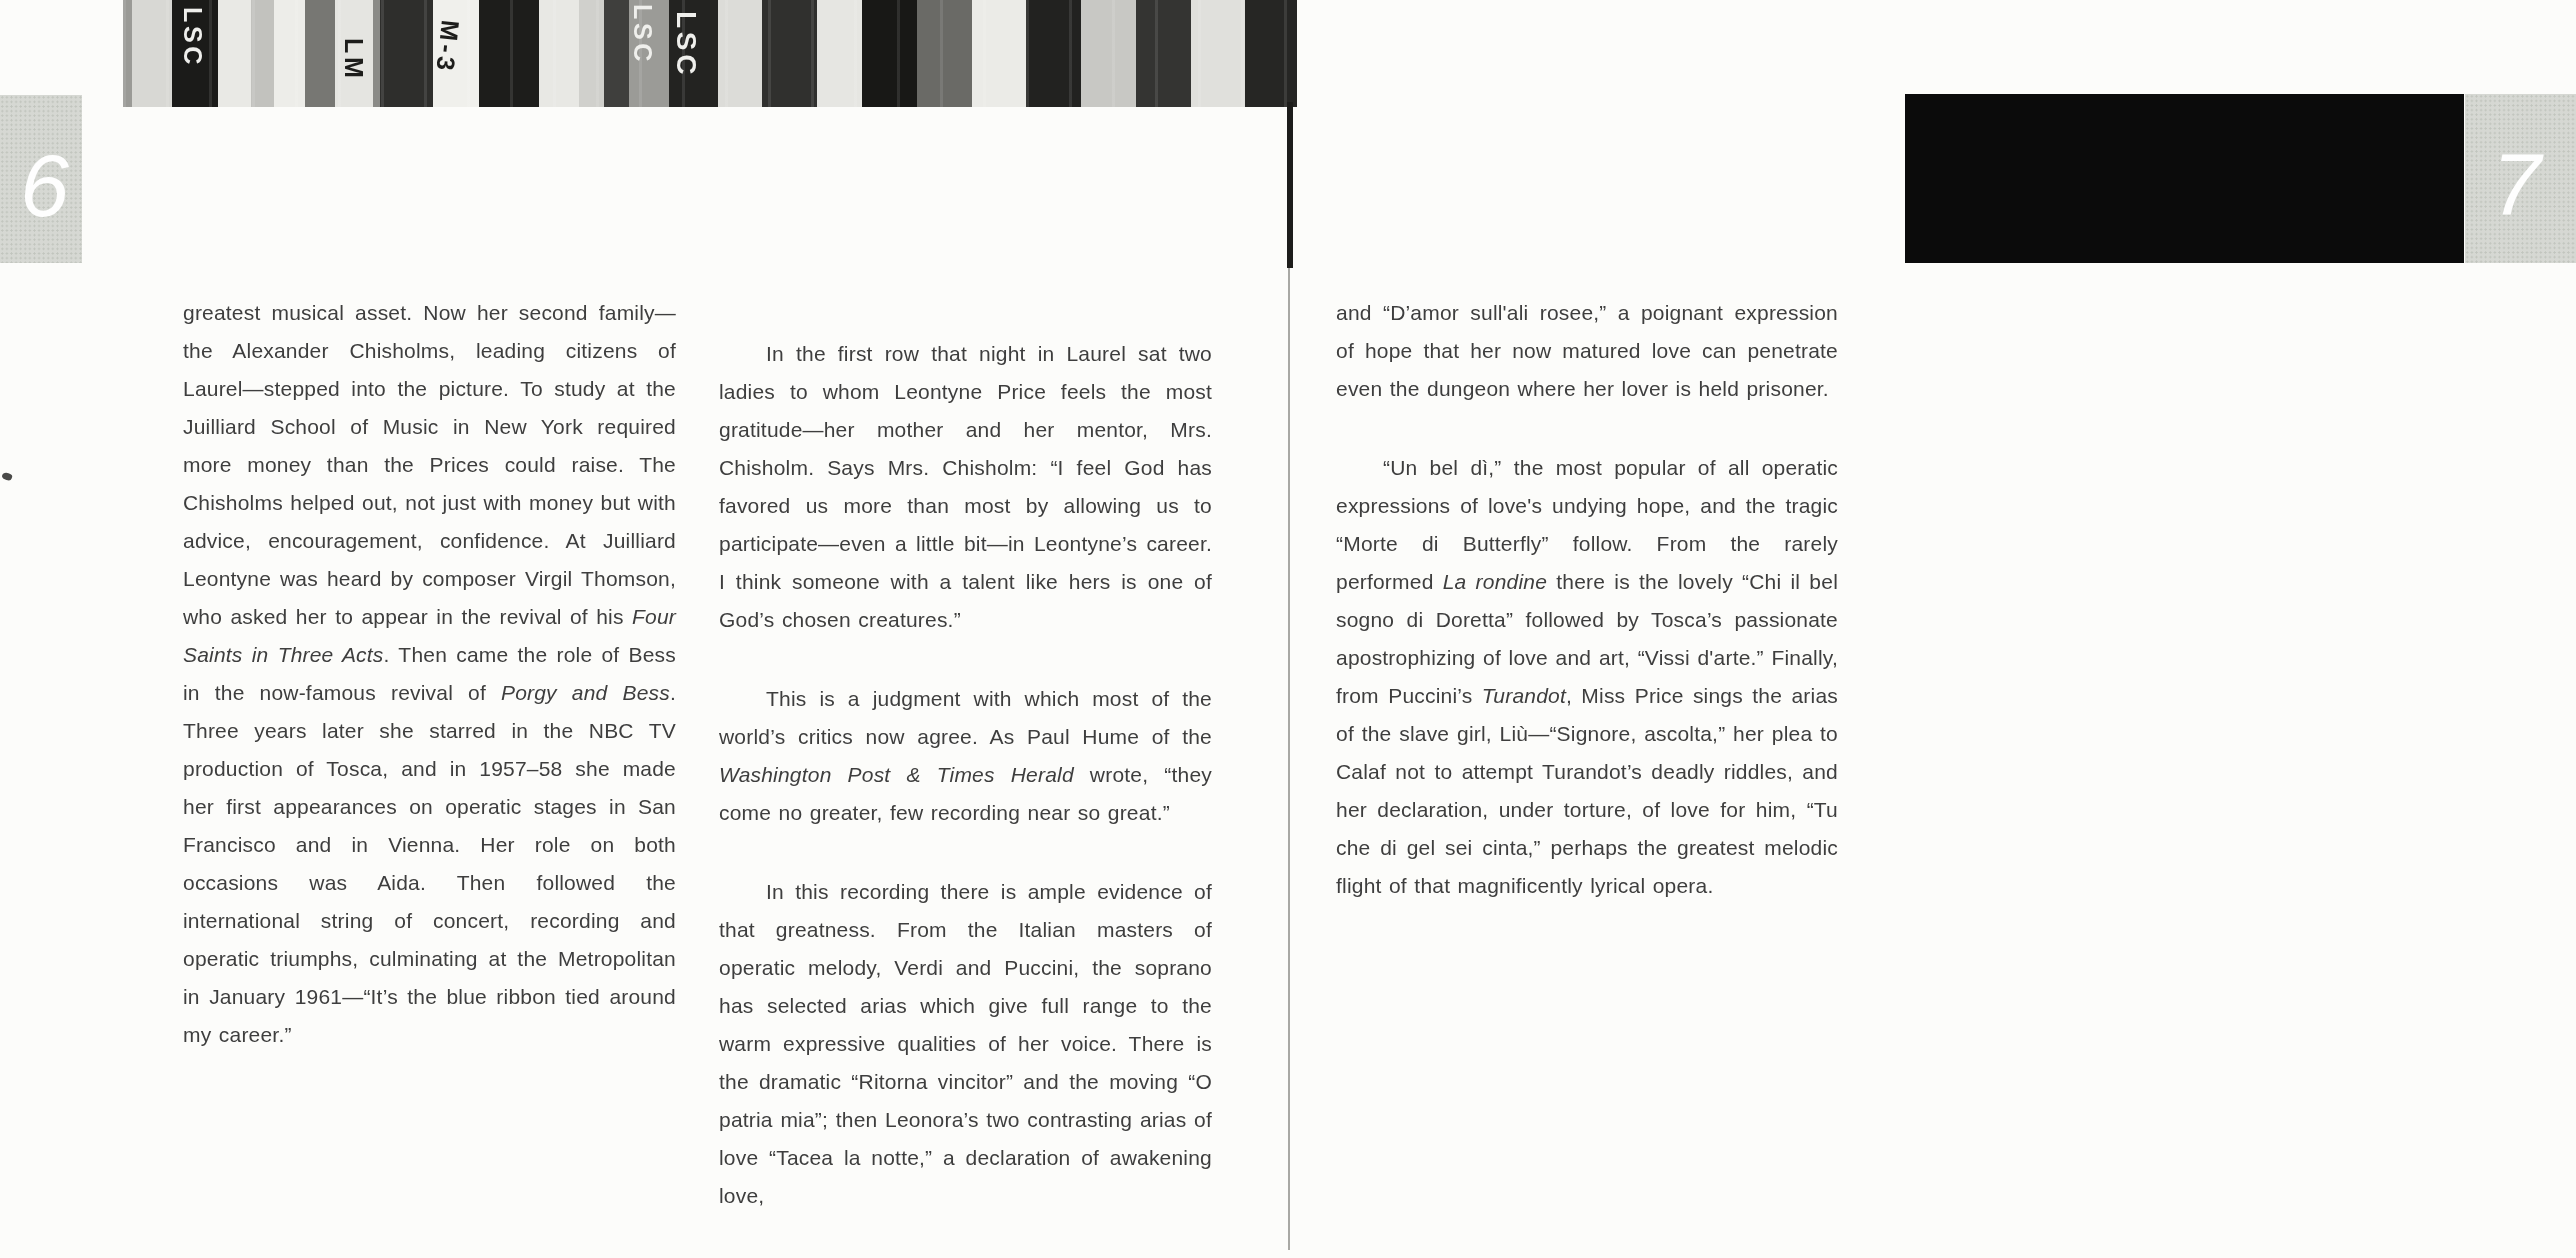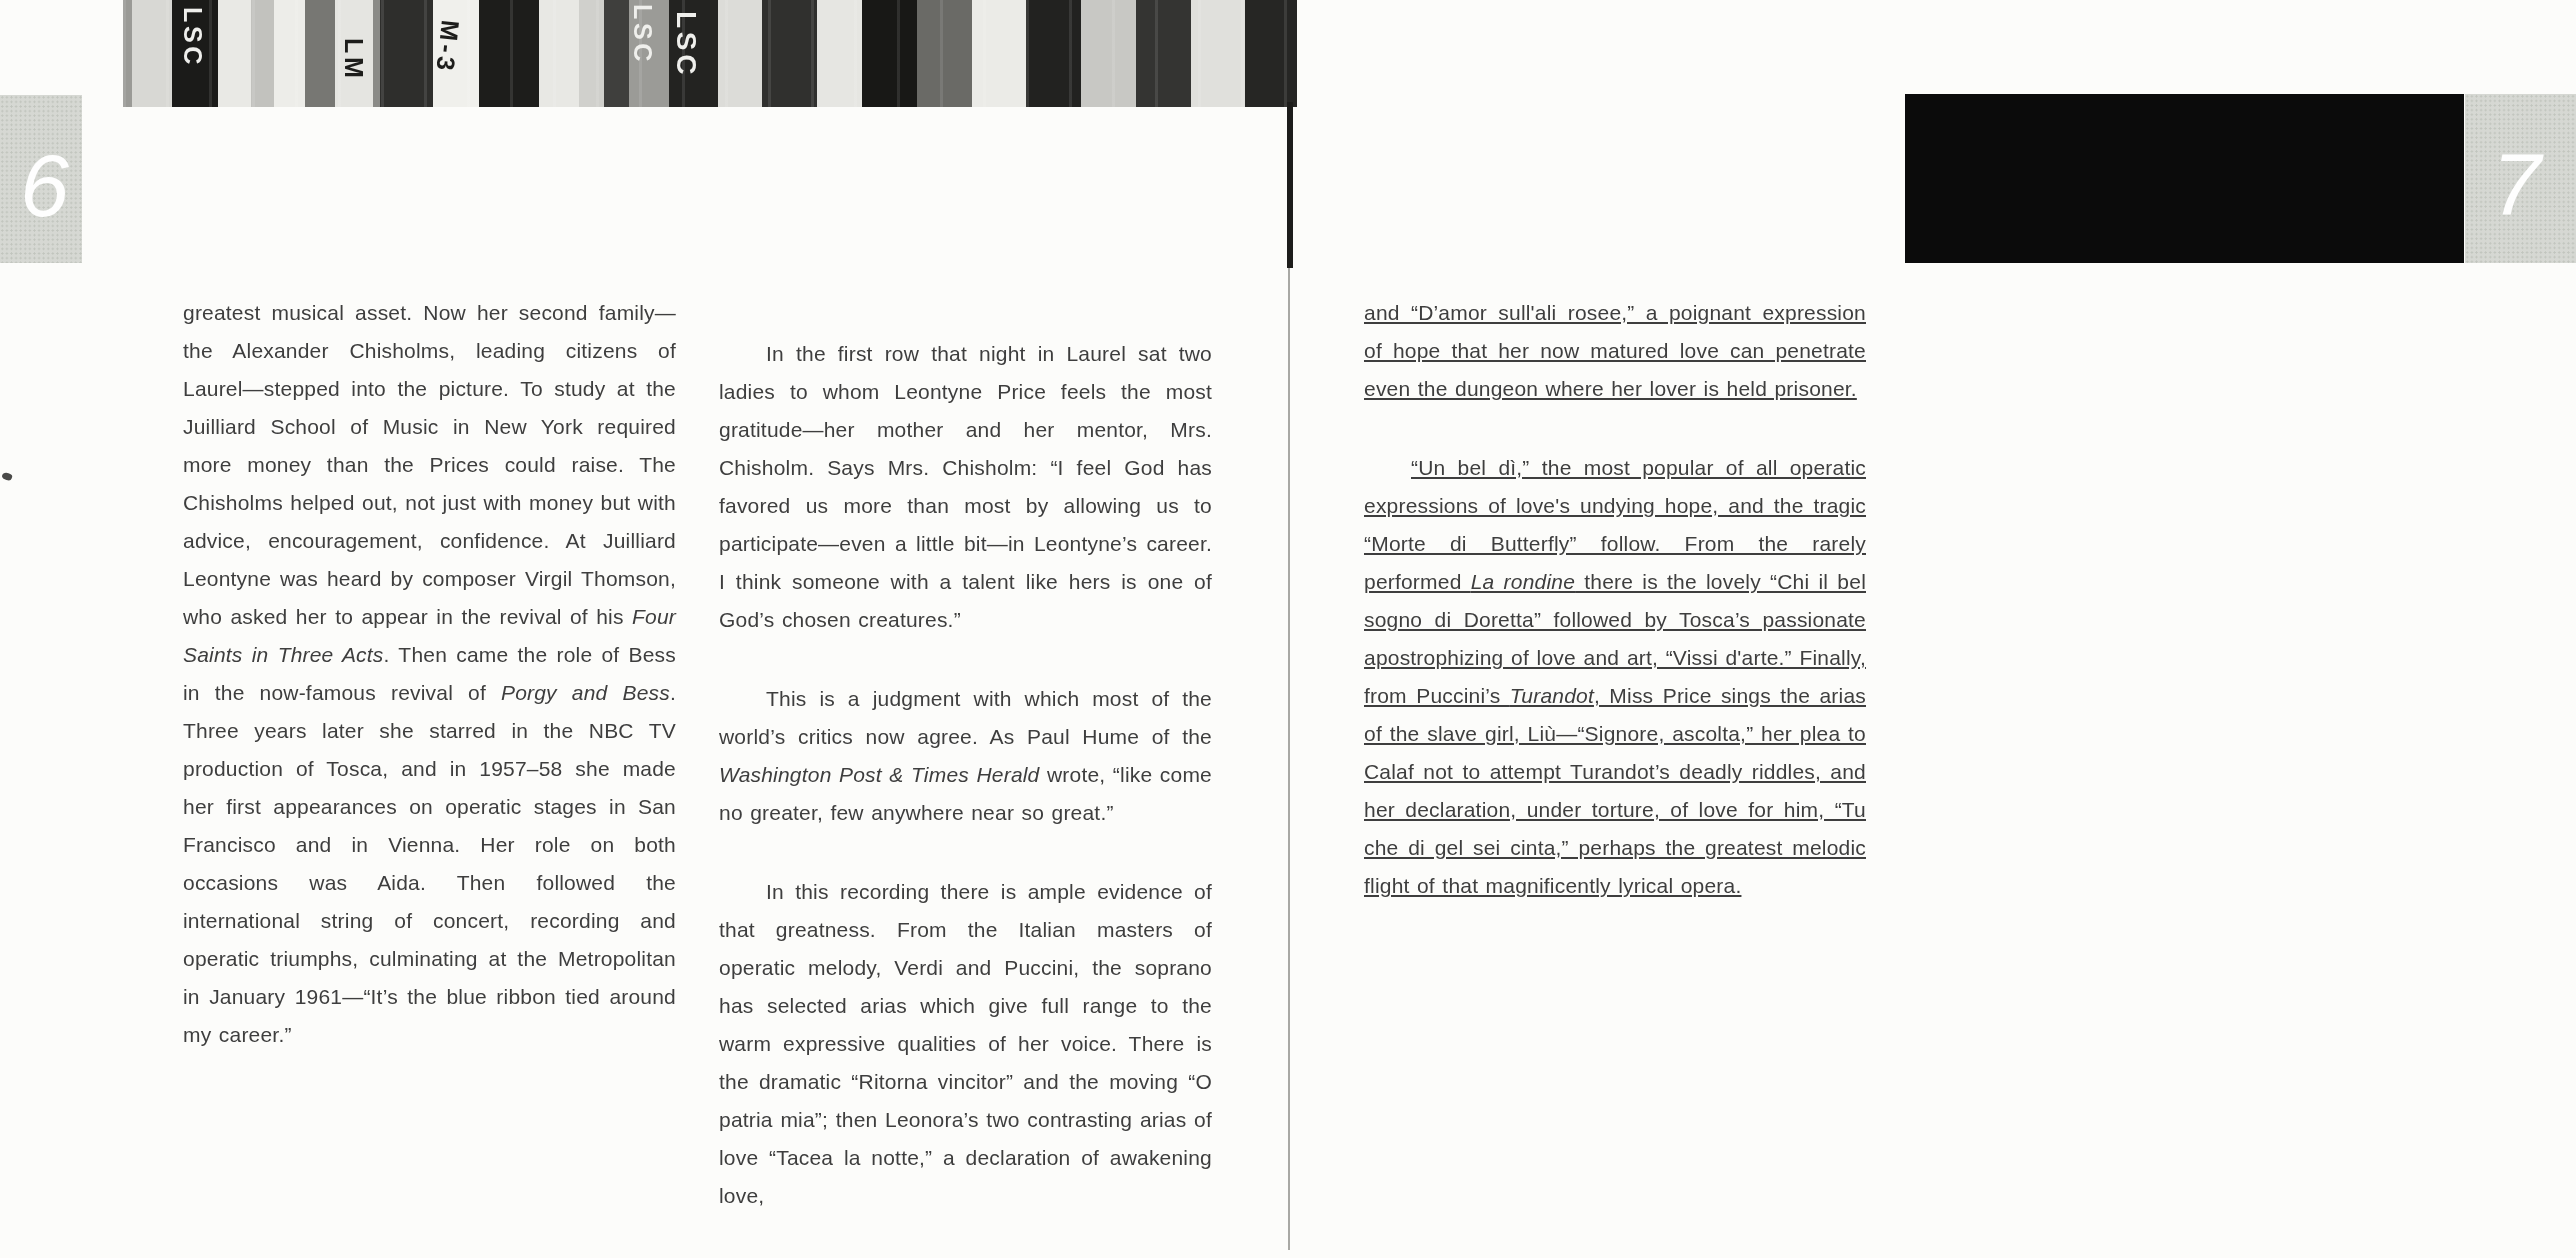--- a/index.html
+++ b/index.html
@@ -66,21 +66,21 @@
     position:absolute;top:294px;width:493px;
     font-size:21px;line-height:38px;color:#3e3e3e;
     text-align:justify;letter-spacing:0.2px;word-spacing:1.4px;
     hyphens:auto;-webkit-hyphens:auto;
   }
   .col p{margin:0;}
   .col p.indent{text-indent:47px;margin-top:41px;}
   .col i{font-style:italic;}
   #col1{left:183px;}
   #col2{left:719px;}
-  #col3{left:1364px;width:502px;text-decoration:underline;}
+  #col3{left:1336px;width:502px;}
 </style>
 </head>
 <body>
 
 <div class="spread">
 
   <div class="photo-strip">
       <span class="spine-label light-on-dark">LSC</span>
       <span class="spine-label dark-on-light">LM</span>
       <span class="spine-label dark-on-light">M-3</span>
@@ -100,21 +100,21 @@
 
   <div class="gutter-dark"></div>
   <div class="gutter-light"></div>
   <div class="speck"></div>
 
   <div id="col1" class="col">
       <p><span>greatest musical asset. Now her second family—the Alexander Chisholms, leading citizens of Laurel—stepped into the picture. To study at the Juilliard School of Music in New York required more money than the Prices could raise. The Chisholms helped out, not just with money but with advice, encouragement, confidence. At Juilliard Leontyne was heard by composer Virgil Thomson, who asked her to appear in the revival of his </span><i>Four Saints in Three Acts</i><span>. Then came the role of Bess in the now-famous revival of </span><i>Porgy and Bess</i><span>. Three years later she starred in the NBC TV production of Tosca, and in 1957–58 she made her first appearances on operatic stages in San Francisco and in Vienna. Her role on both occasions was Aida. Then followed the international string of concert, recording and operatic triumphs, culminating at the Metropolitan in January 1961—“It’s the blue ribbon tied around my career.”</span></p>
     </div>
   <div id="col2" class="col">
       <p class="indent"><span>In the first row that night in Laurel sat two ladies to whom Leontyne Price feels the most gratitude—her mother and her mentor, Mrs. Chisholm. Says Mrs. Chisholm: “I feel God has favored us more than most by allowing us to participate—even a little bit—in Leontyne’s career. I think someone with a talent like hers is one of God’s chosen creatures.”</span></p>
-      <p class="indent"><span>This is a judgment with which most of the world’s critics now agree. As Paul Hume of the </span><i>Washington Post &amp; Times Herald</i><span> wrote, “like come no greater, few anywhere near so great.”</span></p>
+      <p class="indent"><span>This is a judgment with which most of the world’s critics now agree. As Paul Hume of the </span><i>Washington Post &amp; Times Herald</i><span> wrote, “they come no greater, few recording near so great.”</span></p>
       <p class="indent"><span>In this recording there is ample evidence of that greatness. From the Italian masters of operatic melody, Verdi and Puccini, the soprano has selected arias which give full range to the warm expressive qualities of her voice. There is the dramatic “Ritorna vincitor” and the moving “O patria mia”; then Leonora’s two contrasting arias of love “Tacea la notte,” a declaration of awakening love,</span></p>
     </div>
   <div id="col3" class="col">
       <p><span>and “D’amor sull'ali rosee,” a poignant expression of hope that her now matured love can penetrate even the dungeon where her lover is held prisoner.</span></p>
       <p class="indent"><span>“Un bel dì,” the most popular of all operatic expressions of love's undying hope, and the tragic “Morte di Butterfly” follow. From the rarely performed </span><i>La rondine</i><span> there is the lovely “Chi il bel sogno di Doretta” followed by Tosca’s passionate apostrophizing of love and art, “Vissi d'arte.” Finally, from Puccini’s </span><i>Turandot</i><span>, Miss Price sings the arias of the slave girl, Liù—“Signore, ascolta,” her plea to Calaf not to attempt Turandot’s deadly riddles, and her declaration, under torture, of love for him, “Tu che di gel sei cinta,” perhaps the greatest melodic flight of that magnificently lyrical opera.</span></p>
     </div>
 
 </div>
 
 

